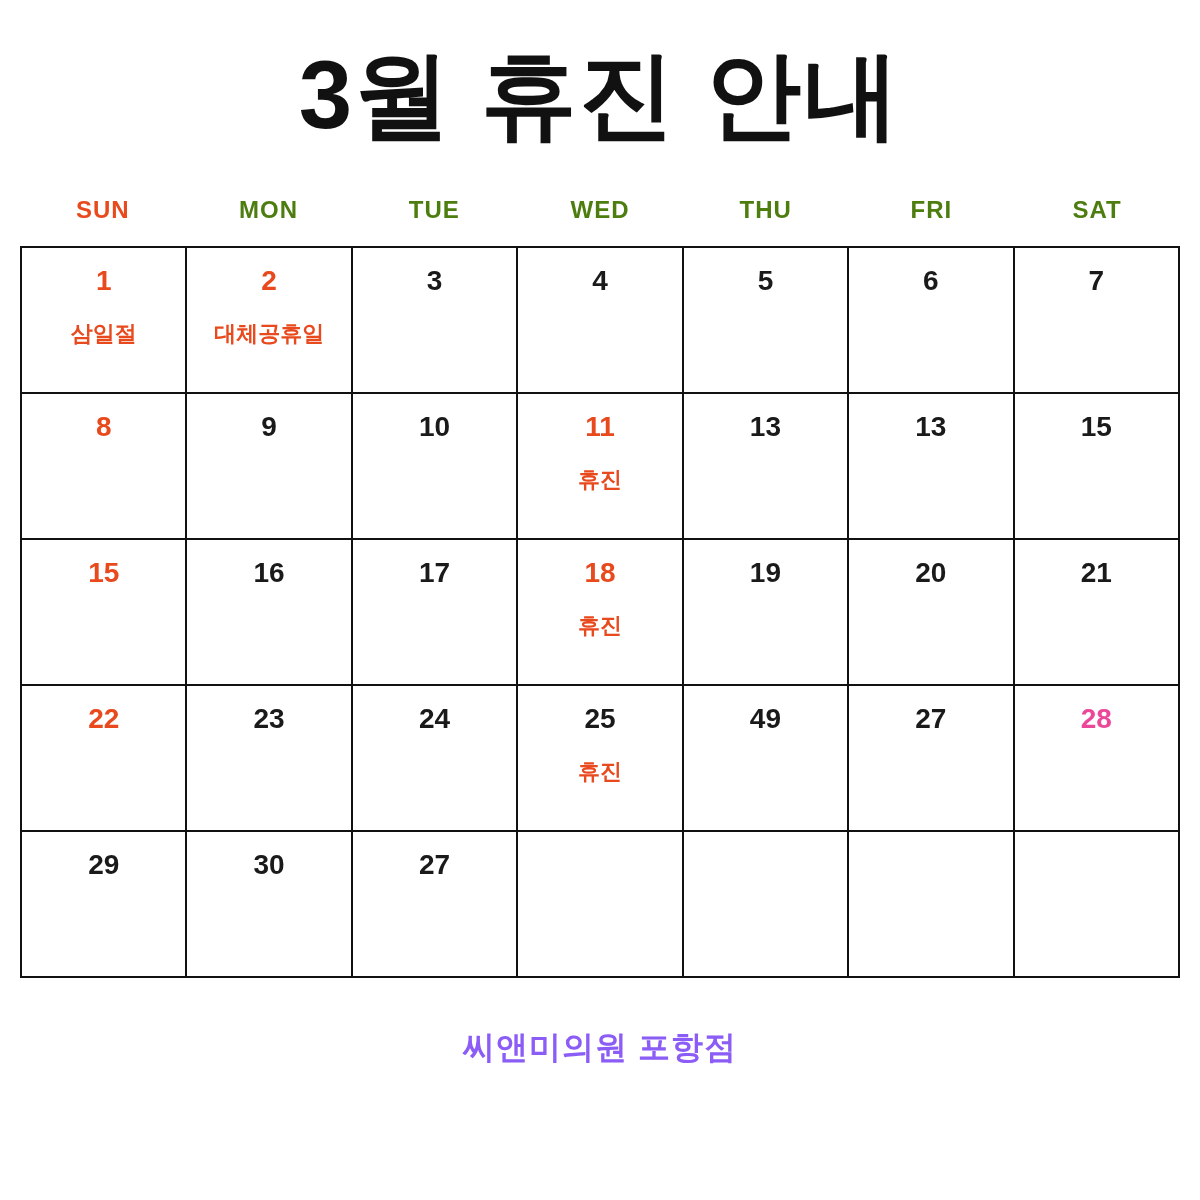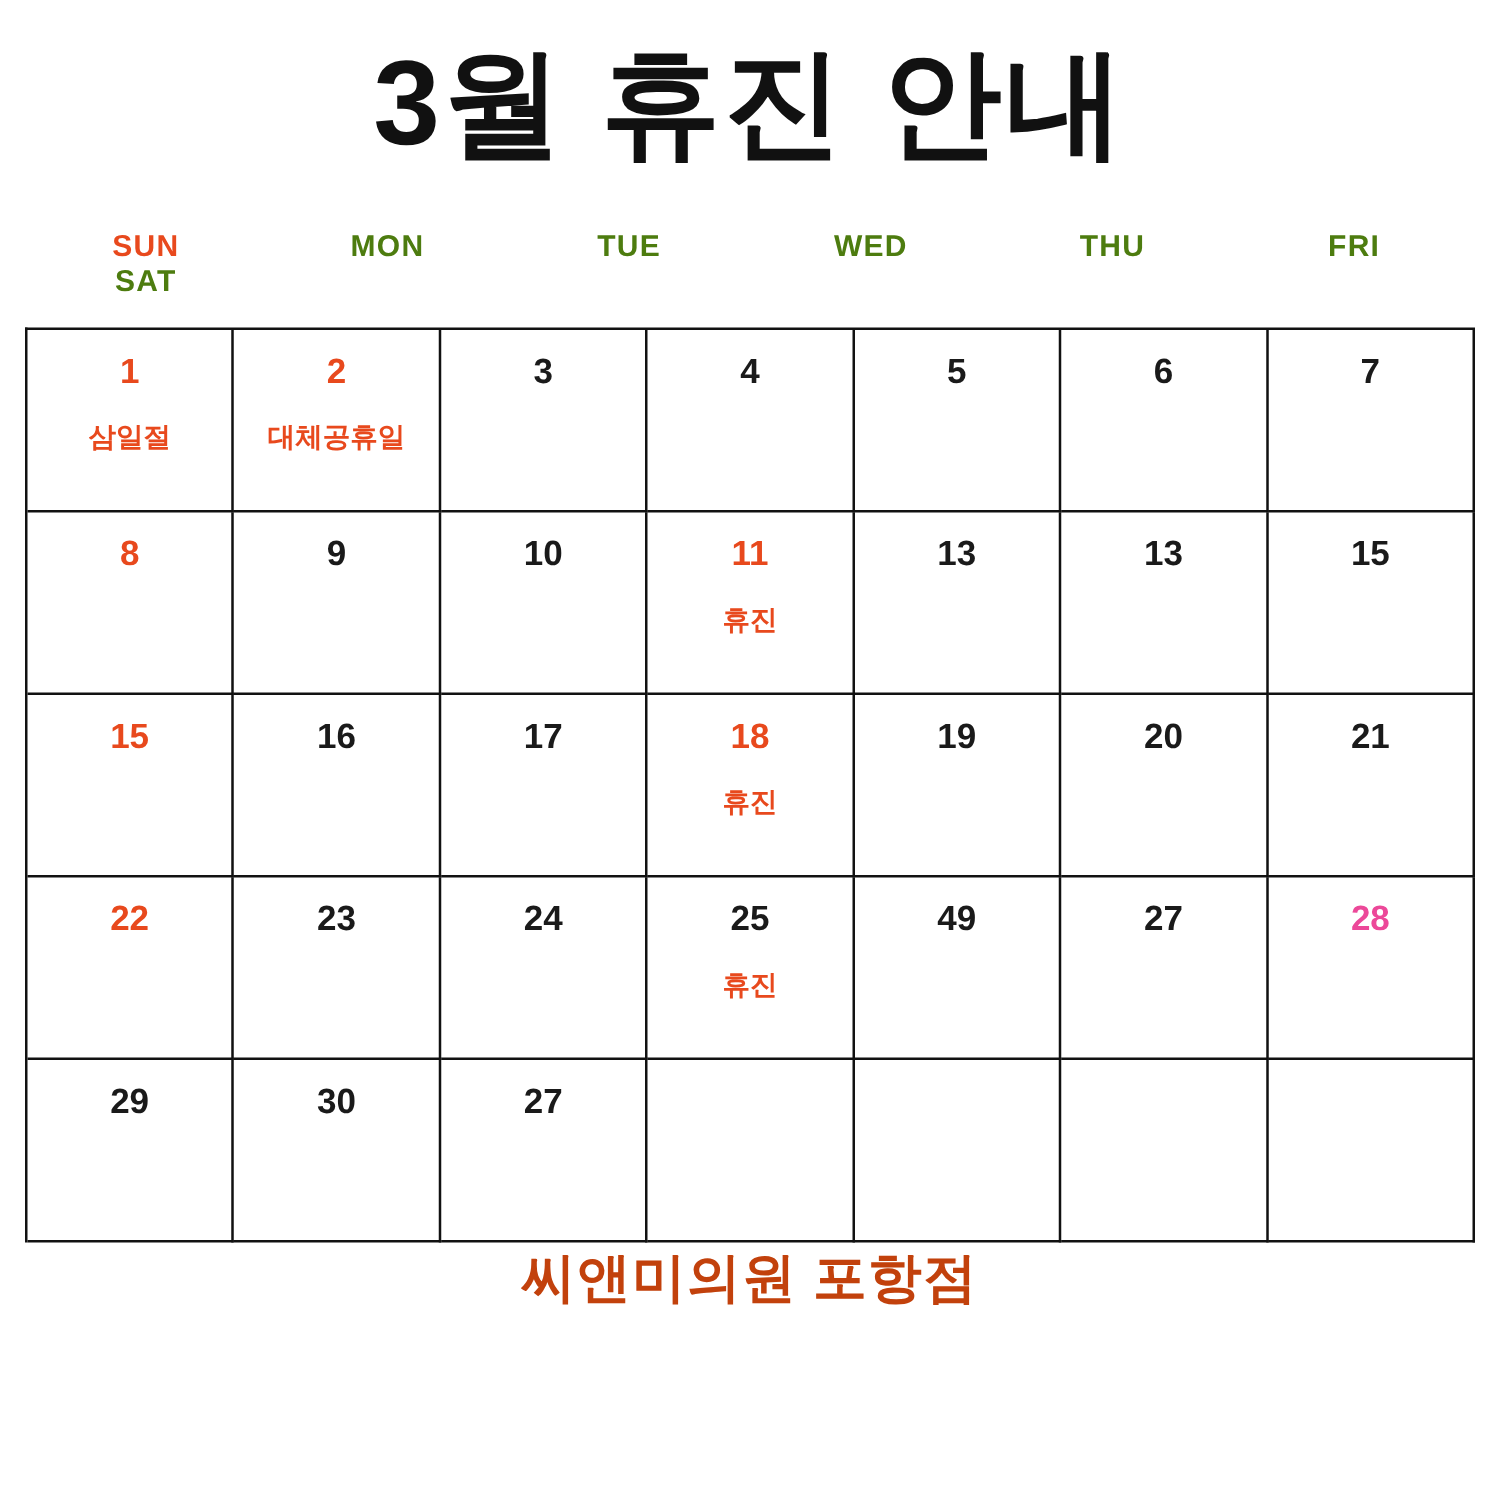--- a/index.html
+++ b/index.html
@@ -15,26 +15,26 @@
     height: 1200px;
     background: #ffffff;
     overflow: hidden;
   }
   .title {
     text-align: center;
     font-size: 96px;
     font-weight: 700;
     color: #111111;
     letter-spacing: 2px;
-    padding-top: 28px;
+    padding-top: 40px;
     line-height: 1.15;
   }
   .weekday-row {
     display: grid;
-    grid-template-columns: repeat(6, 1fr);
+    grid-template-columns: repeat(7, 1fr);
     width: 1160px;
     margin: 46px auto 0 auto;
   }
   .weekday {
     text-align: center;
     font-size: 24px;
     font-weight: 700;
     color: #4d7c0f;
     letter-spacing: 1px;
   }
@@ -67,23 +67,24 @@
   .note {
     margin-top: 24px;
     font-size: 22px;
     font-weight: 700;
     color: #e8491d;
     line-height: 1.2;
     text-align: center;
   }
   .footer {
     text-align: center;
-    font-size: 43px;
-    font-weight: 700;
-    color: #c2410c;
+    font-size: 32px;
+    font-weight: 700;
+    color: #8b5cf6;
+    margin-top: 48px;
     letter-spacing: 1px;
   }
 </style>
 </head>
 <body>
 
 <div id="page">
 
   <div class="title">3월 휴진 안내</div>
 

